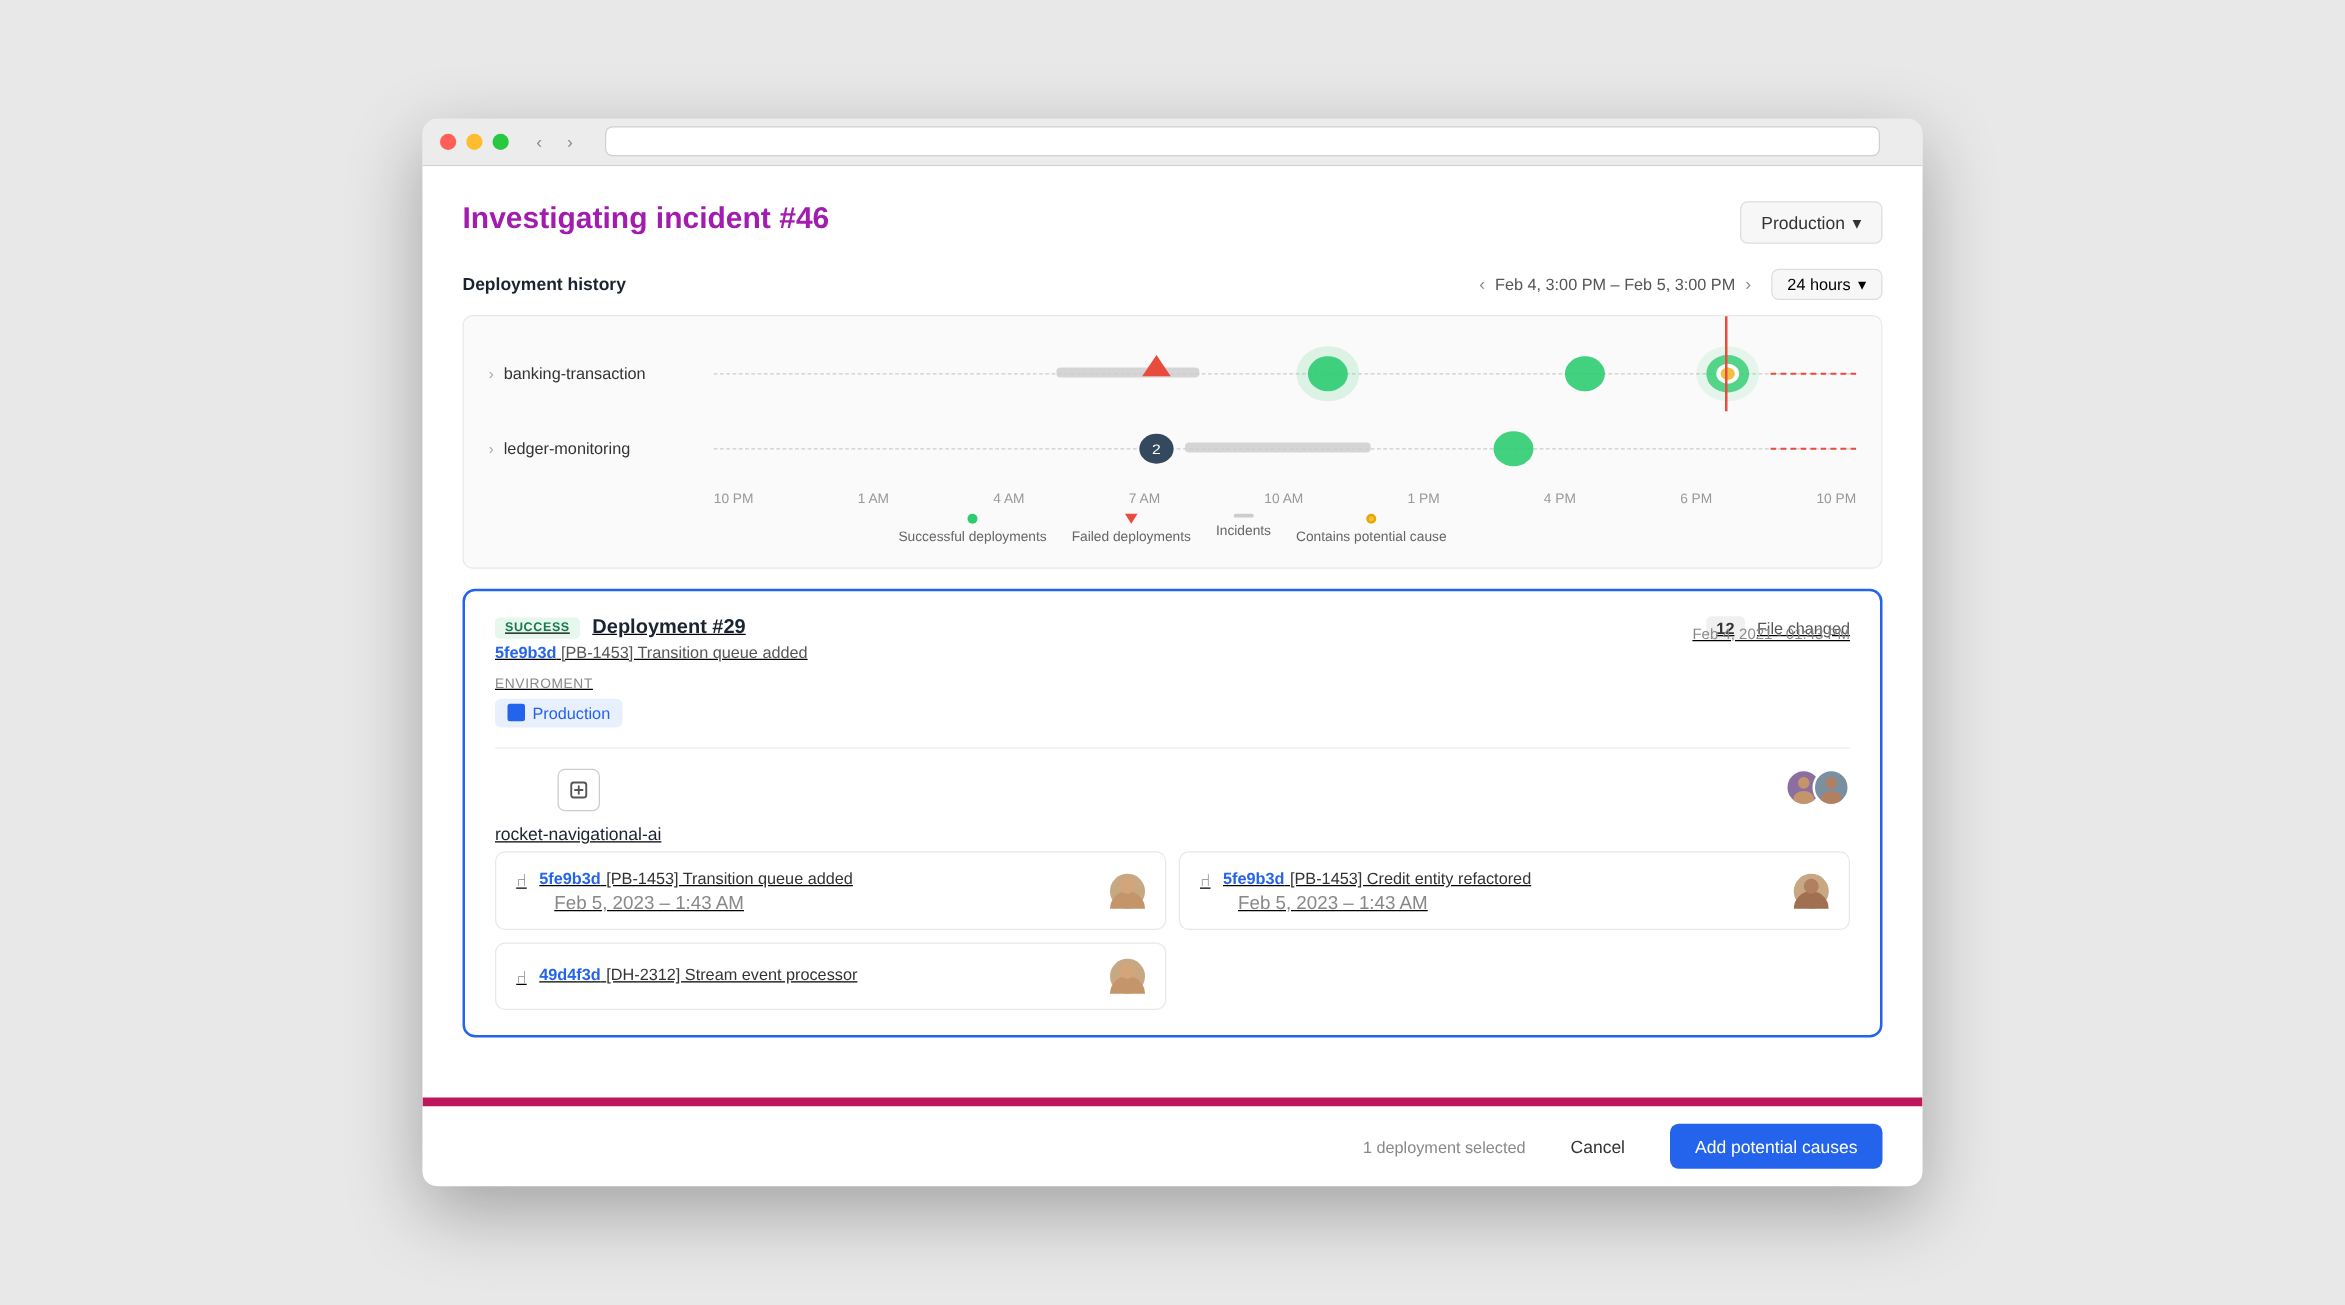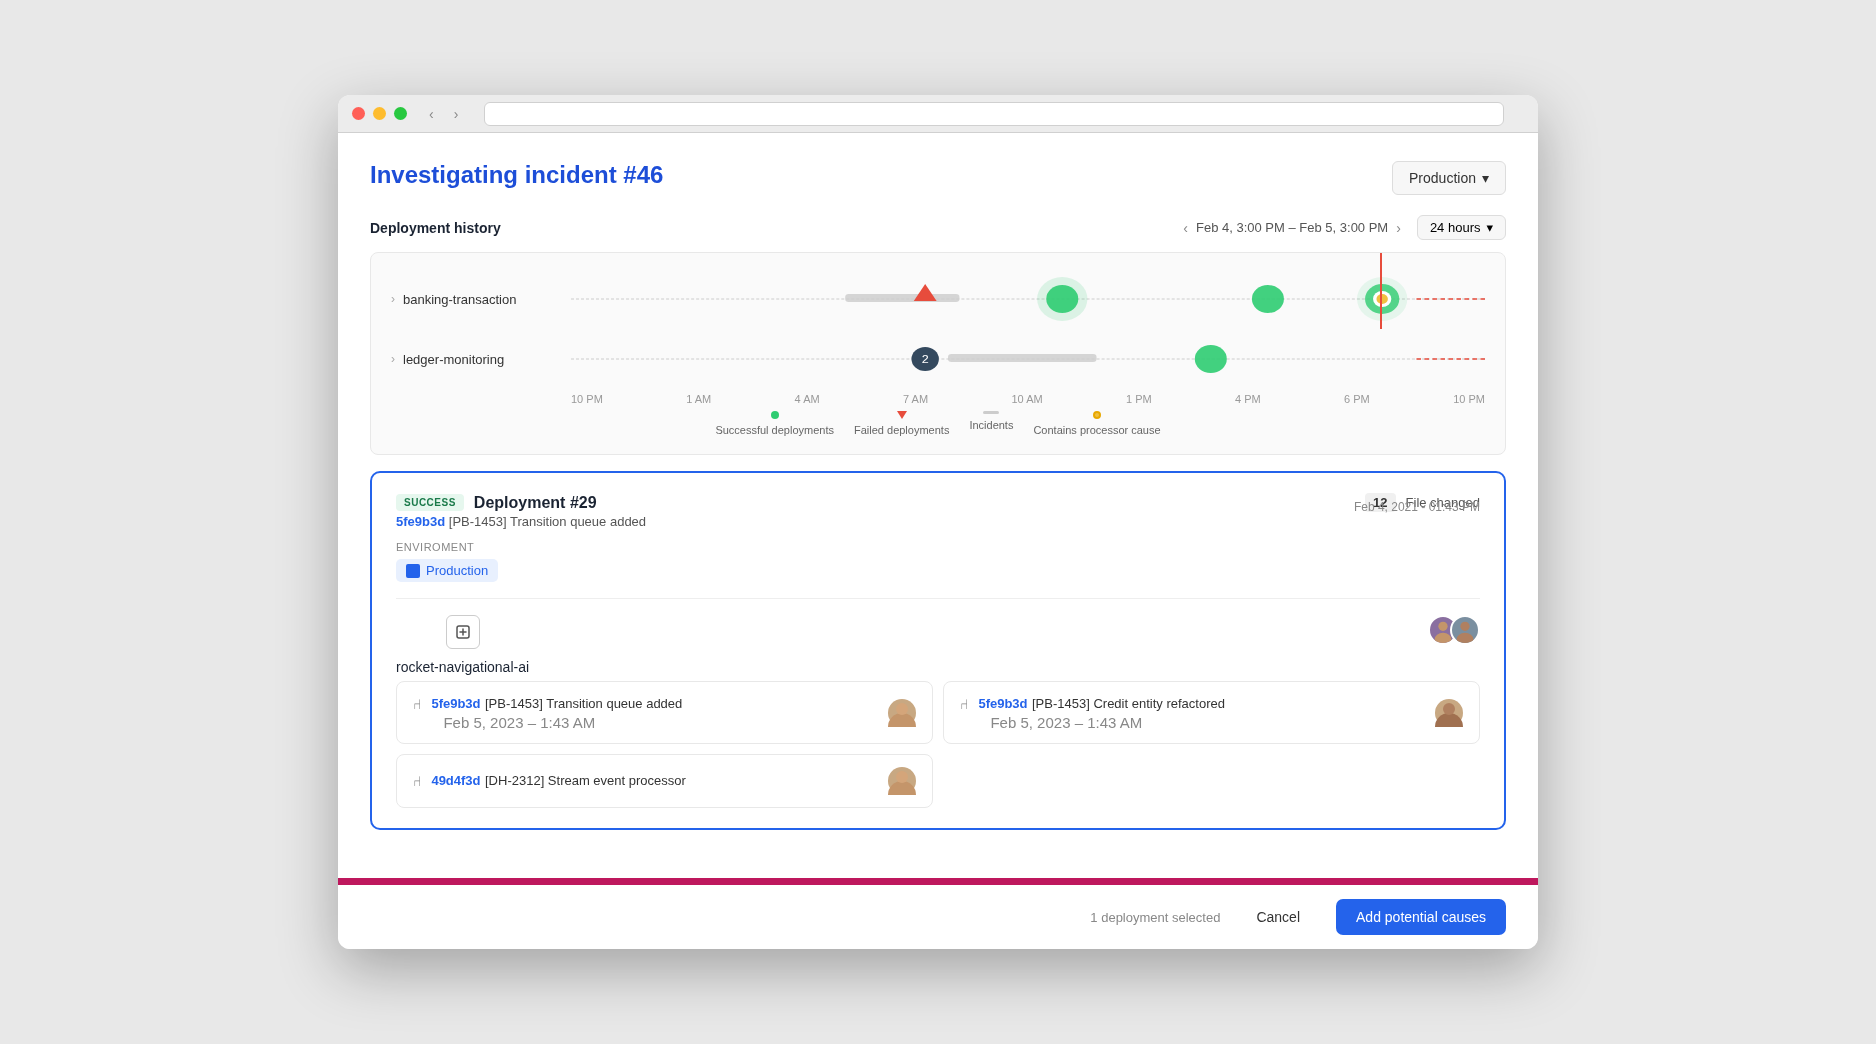--- a/index.html
+++ b/index.html
@@ -70,21 +70,21 @@
     }
     .page-header {
       display: flex;
       align-items: flex-start;
       justify-content: space-between;
       margin-bottom: 20px;
     }
     .page-title {
       font-size: 24px;
       font-weight: 600;
-      color: #1d4ed8;
+      color: #a21caf;
     }
     .production-btn {
       background: #f7f7f7;
       border: 1px solid #ddd;
       border-radius: 6px;
       padding: 8px 16px;
       font-size: 14px;
       color: #333;
       cursor: pointer;
       display: flex;
@@ -223,20 +223,21 @@
       background: #f0c040;
       border: 2px solid #e8a800;
     }
     
     .deployment-card {
       border: 2px solid #2463eb;
       border-radius: 10px;
       padding: 20px 24px;
       margin-bottom: 20px;
       background: #fff;
+      text-decoration: underline;
     }
     .card-header {
       display: flex;
       align-items: center;
       justify-content: space-between;
       margin-bottom: 6px;
     }
     .card-header-left {
       display: flex;
       align-items: center;
@@ -573,21 +574,21 @@
         <div class="legend-item">
           <div class="legend-triangle"></div>
           <span>Failed deployments</span>
         </div>
         <div class="legend-item">
           <div class="legend-line"></div>
           <span>Incidents</span>
         </div>
         <div class="legend-item">
           <div class="legend-circle-yellow"></div>
-          <span>Contains processor cause</span>
+          <span>Contains potential cause</span>
         </div>
       </div>
     </div>
 
     <div class="deployment-card">
       
       <div class="card-header">
         <div class="card-header-left">
           <span class="success-badge">SUCCESS</span>
           <span class="deployment-name">Deployment #29</span>

